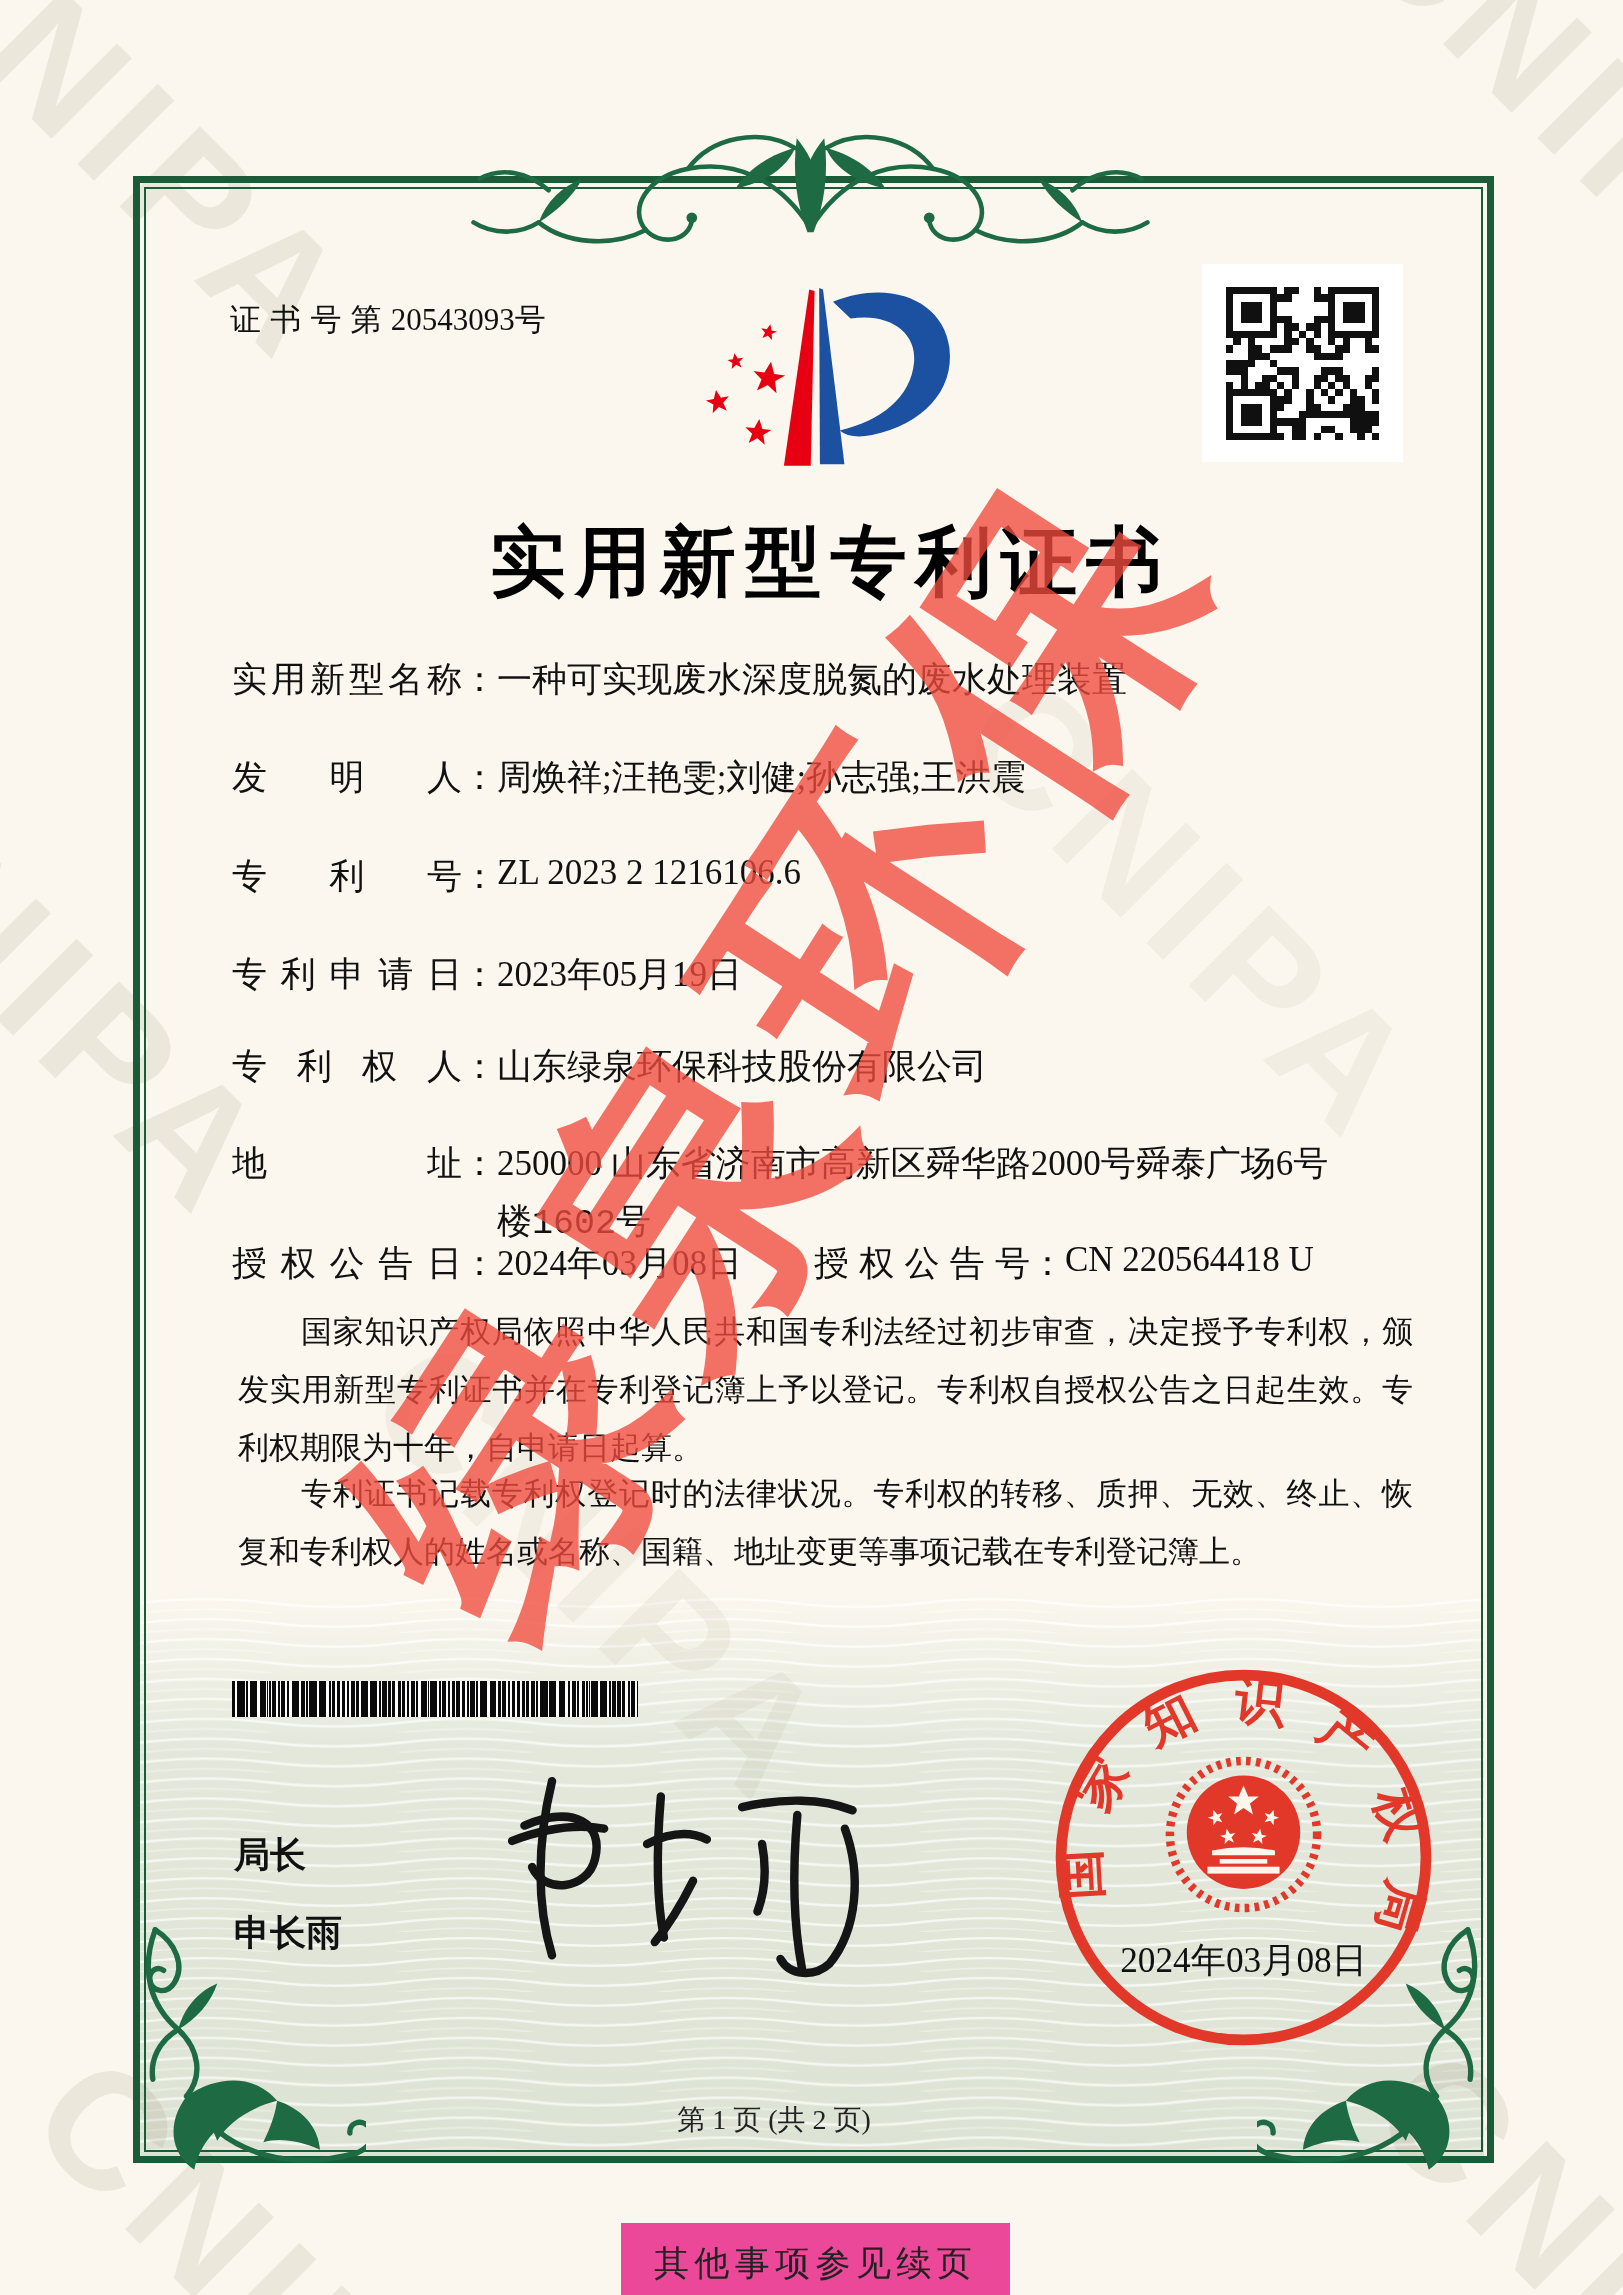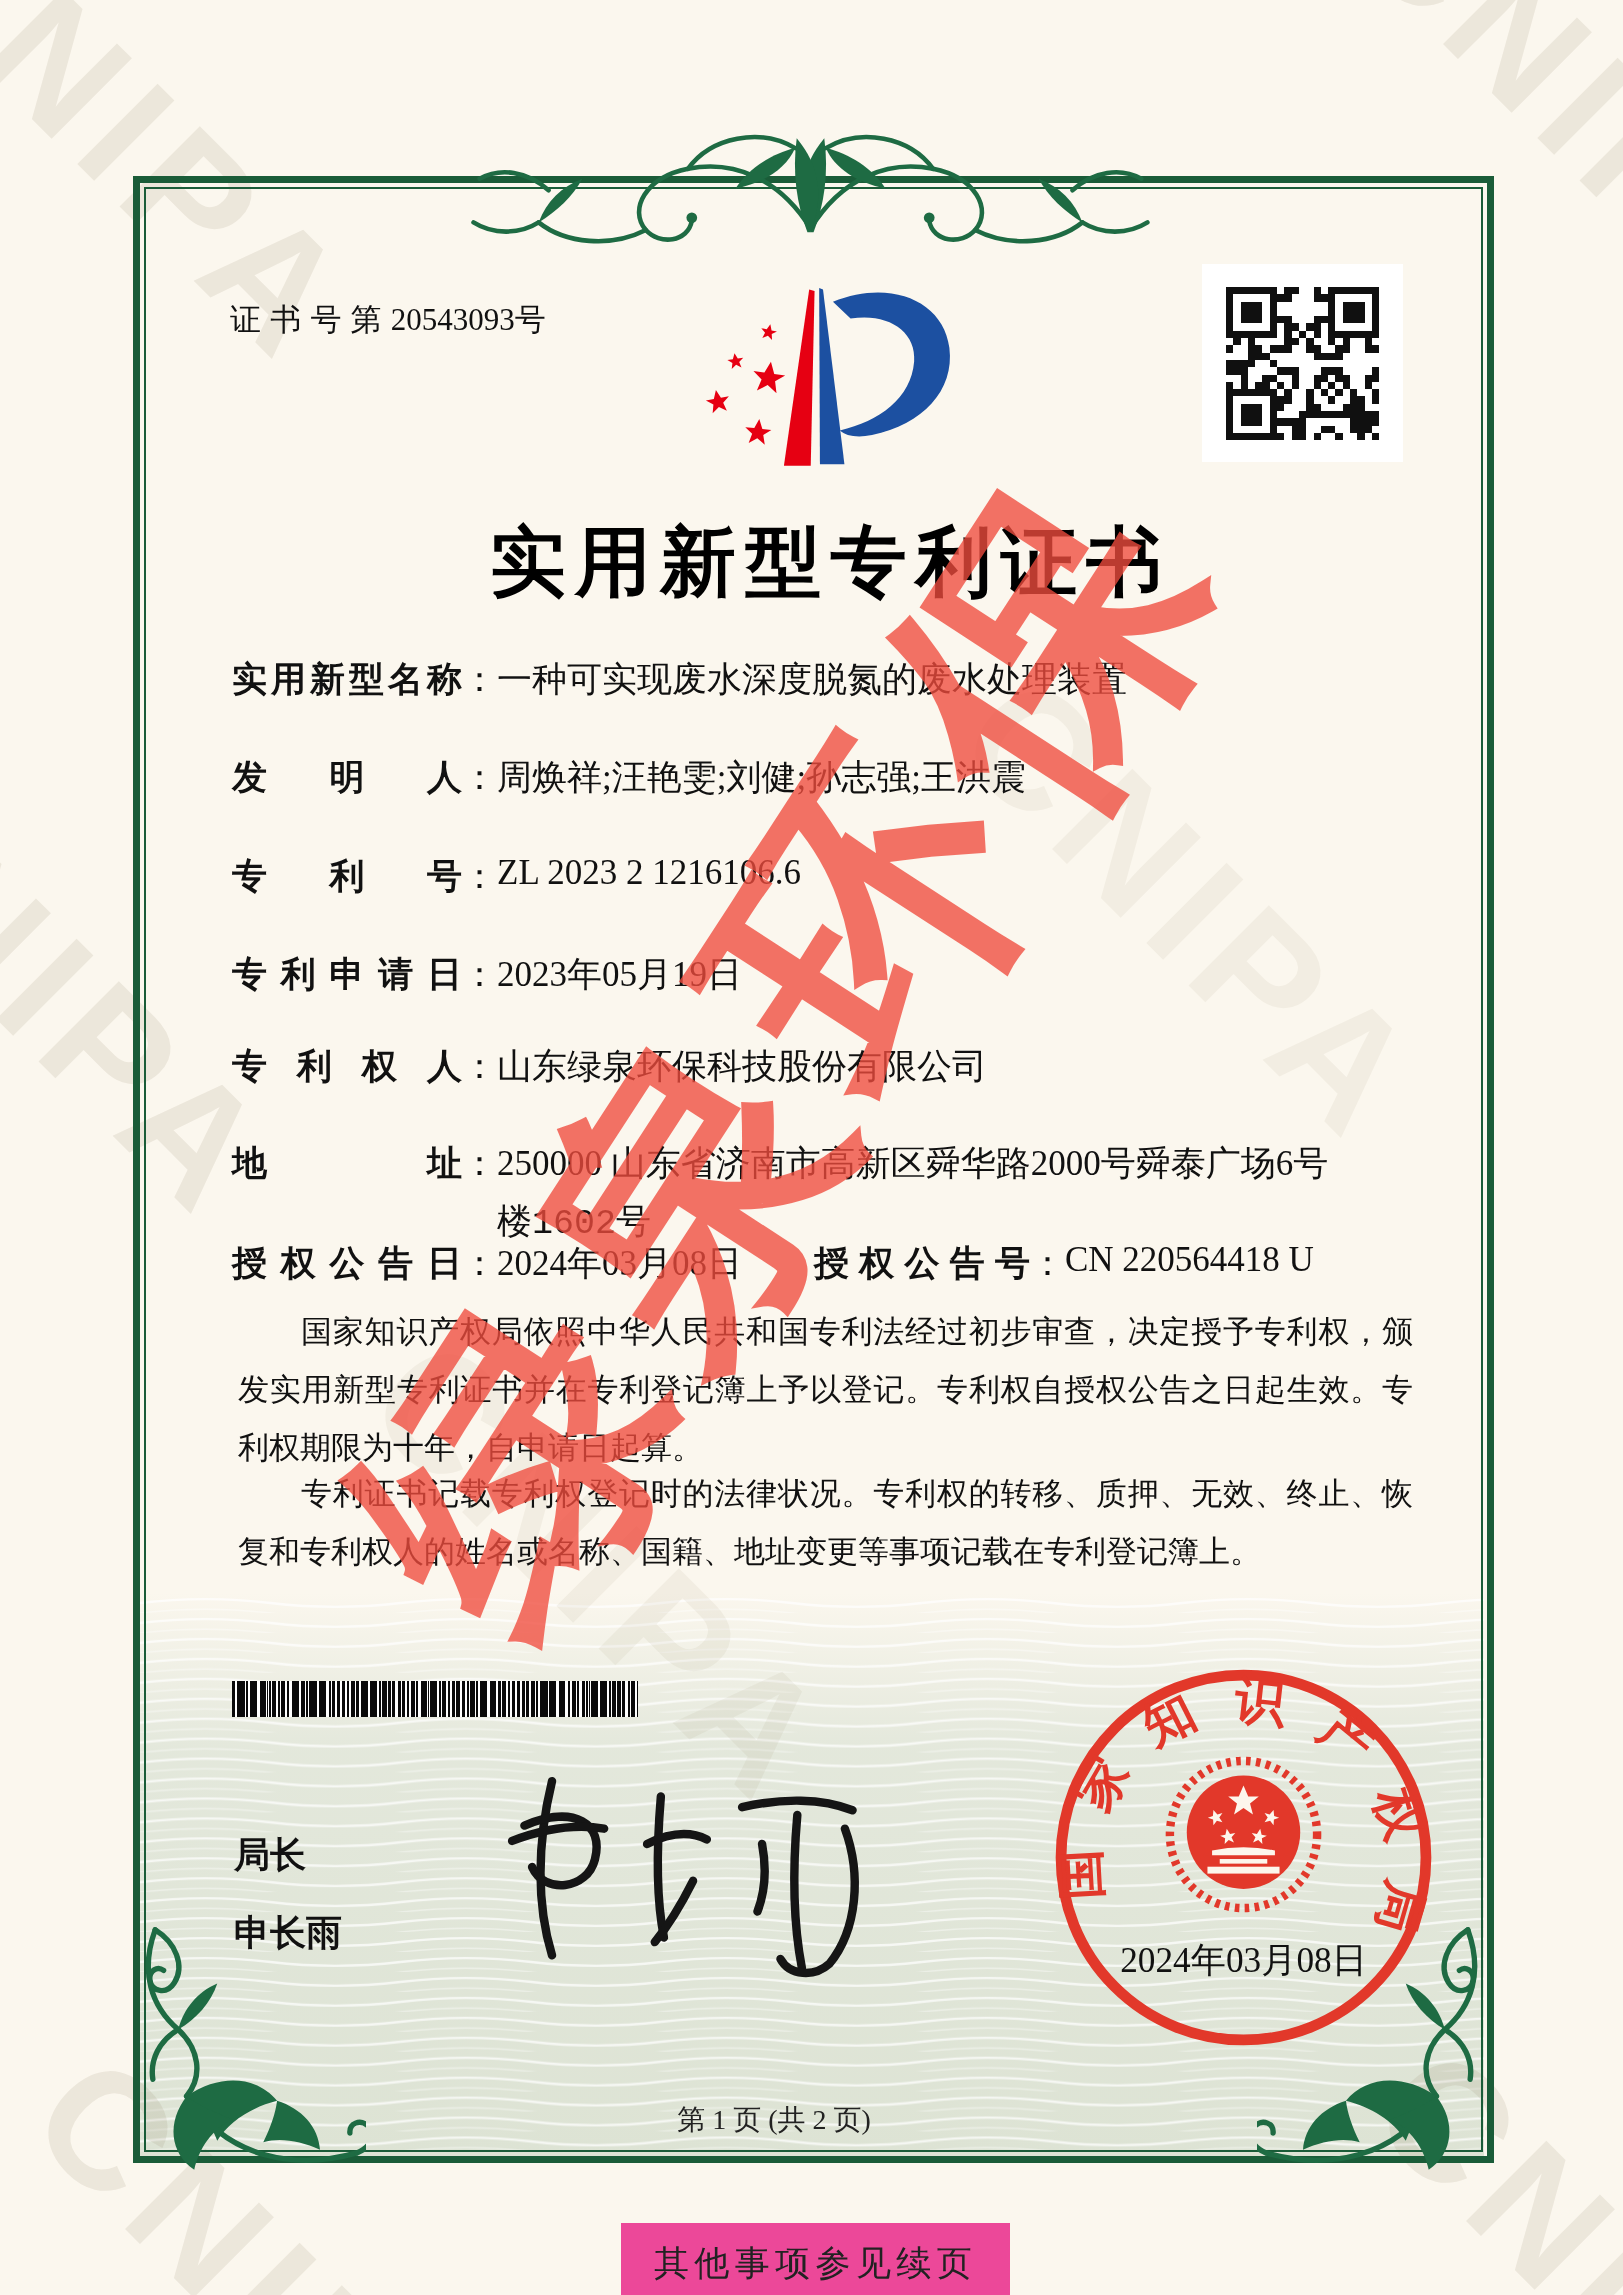--- a/index.html
+++ b/index.html
@@ -30,21 +30,21 @@
   .qr-box{position:absolute;left:1202px;top:264px;width:201px;height:198px;background:#fff;z-index:4;}
   .qr{position:absolute;left:24px;top:23px;display:grid;grid-template-columns:repeat(21,7.3px);}
   .qc{width:7.3px;height:7.3px;}
   .qc.on{background:#101010;}
 
   .title{position:absolute;left:133px;top:512px;width:1361px;text-align:center;z-index:4;
          font-size:76px;font-weight:bold;letter-spacing:9.2px;color:#000;padding-left:17px;}
 
   
   .row{position:absolute;left:232px;width:1211px;font-size:35px;color:#111;z-index:4;}
-  .lbl{display:inline-block;width:230px;text-align:justify;text-align-last:justify;vertical-align:top;font-weight:bold;}
+  .lbl{display:inline-block;width:230px;text-align:justify;text-align-last:justify;vertical-align:top;}
   .colon{display:inline-block;width:35px;vertical-align:top;}
   .val{display:inline-block;vertical-align:top;}
   .val-line2{margin-left:265px;margin-top:10.7px;font-family:Liberation Mono, monospace;}
   .pair2{position:absolute;left:582px;top:0;}
   .pair2 .lbl{width:216px;}
 
   
   .para{position:absolute;left:238px;width:1175px;font-size:31px;line-height:58px;
         text-align:justify;text-indent:63px;color:#111;z-index:4;}
 

